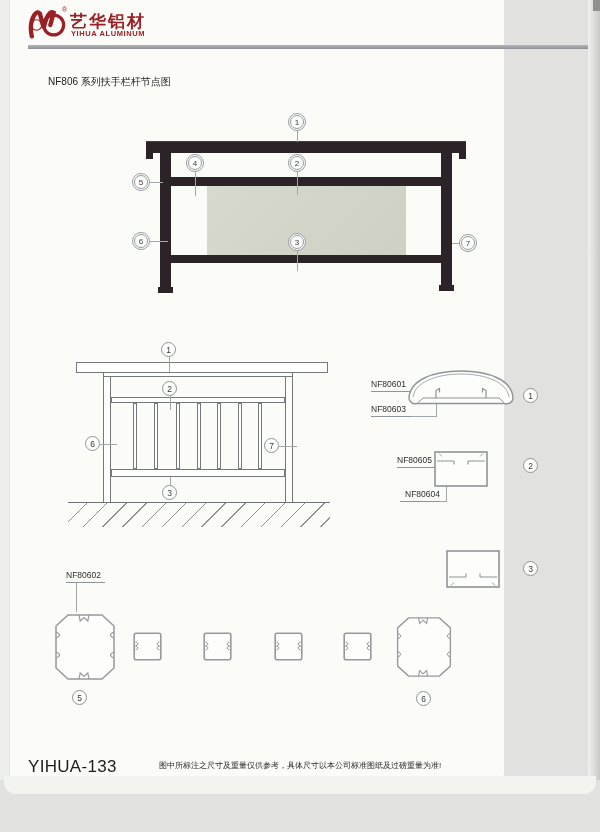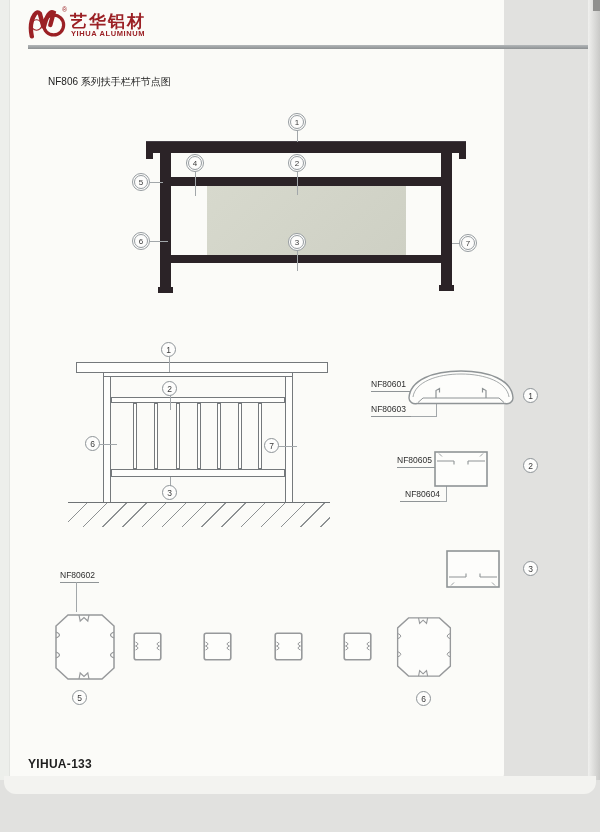--- a/index.html
+++ b/index.html
@@ -33,21 +33,21 @@
       background:#fdfdfc;display:flex;align-items:center;justify-content:center;box-sizing:border-box;}
   .c2 span{width:12px;height:12px;border:1px solid #969ca0;border-radius:50%;display:flex;
       align-items:center;justify-content:center;font-size:8px;color:#3a3a3a;}
   .c1{position:absolute;width:15px;height:15px;border:1px solid #8e9498;border-radius:50%;
       background:#fdfdfc;display:flex;align-items:center;justify-content:center;
       font-size:8.5px;color:#3a3a3a;box-sizing:border-box;}
   
   .lbl{position:absolute;font-size:8.5px;color:#2e2e2e;border-bottom:1px solid #8f9496;
        padding:0 2px 1px 0;line-height:1.15;white-space:nowrap;}
   
-  .pagecode{position:absolute;left:28px;top:757px;font-size:12px;font-weight:bold;color:#1d1d1d;letter-spacing:0.3px;}
+  .pagecode{position:absolute;left:28px;top:757px;font-size:17px;font-weight:normal;color:#1d1d1d;letter-spacing:0.3px;}
   .note{position:absolute;left:110px;top:760px;width:380px;text-align:center;font-size:8px;color:#2a2a2a;}
   svg{display:block;}
 </style>
 </head>
 <body>
 
 <div id="paper">
 
   <div class="abs" style="left:28px;top:7px;width:38px;height:36px;">
     <svg viewBox="0 0 40 36" width="38" height="36">
@@ -172,21 +172,21 @@
       <svg viewBox="0 0 54 38" width="54" height="38">
         <rect x="1" y="1" width="52" height="36" fill="#fdfdfb" stroke="#8f9496" stroke-width="1.6"></rect>
         <path d="M3,27 H20 M34,27 H51 M20,27 v-3.5 M34,27 v-3.5" fill="none" stroke="#8f9496" stroke-width="1.1"></path>
         <path d="M5,35.5 l3,-3 M49,35.5 l-3,-3" fill="none" stroke="#8f9496" stroke-width="0.9"></path>
       </svg>
     </div>
     <div class="c1" style="left:523px;top:561px;">3</div>
   </div>
 
   <div>
-    <div class="lbl" style="left:60px;top:571px;width:37px;">NF80602</div>
+    <div class="lbl" style="left:66px;top:571px;width:37px;">NF80602</div>
     <div class="ln" style="left:76px;top:582px;width:1px;height:30px;"></div>
 
     <div class="abs" style="left:52px;top:611px;">
       <svg viewBox="0 0 66 72" width="66" height="72">
         <path d="M16,4 H50 L62,15 V57 L50,68 H16 L4,57 V15 Z" fill="#fdfdfb" stroke="#97999b" stroke-width="1.5"></path>
         <path d="M27,4 l1.2,6 3.8,-3.5 3.8,3.5 1.2,-6" fill="none" stroke="#97999b" stroke-width="1.2"></path>
         <path d="M27,68 l1.2,-6 3.8,3.5 3.8,-3.5 1.2,6" fill="none" stroke="#97999b" stroke-width="1.2"></path>
         <path d="M4,21 q7,3 0,6 M4,41 q7,3 0,6 M62,21 q-7,3 0,6 M62,41 q-7,3 0,6" fill="none" stroke="#97999b" stroke-width="1.1"></path>
       </svg>
     </div>
@@ -223,20 +223,21 @@
         <path d="M27,68 l1.2,-6 3.8,3.5 3.8,-3.5 1.2,6" fill="none" stroke="#97999b" stroke-width="1.2"></path>
         <path d="M4,21 q7,3 0,6 M4,41 q7,3 0,6 M62,21 q-7,3 0,6 M62,41 q-7,3 0,6" fill="none" stroke="#97999b" stroke-width="1.1"></path>
       </svg>
     </div>
 
     <div class="c1" style="left:72px;top:690px;">5</div>
     <div class="c1" style="left:416px;top:691px;">6</div>
   </div>
 
   <div class="pagecode">YIHUA-133</div>
+  <div class="note">图中所标注之尺寸及重量仅供参考，具体尺寸以本公司标准图纸及过磅重量为准!</div>
 
   <div class="edgeL"></div>
   <div class="edgeL2"></div>
   <div class="edgeR"></div>
   <div class="edgeRT"></div>
 </div>
 
 <div id="underlay"></div>
 
 </body></html>

